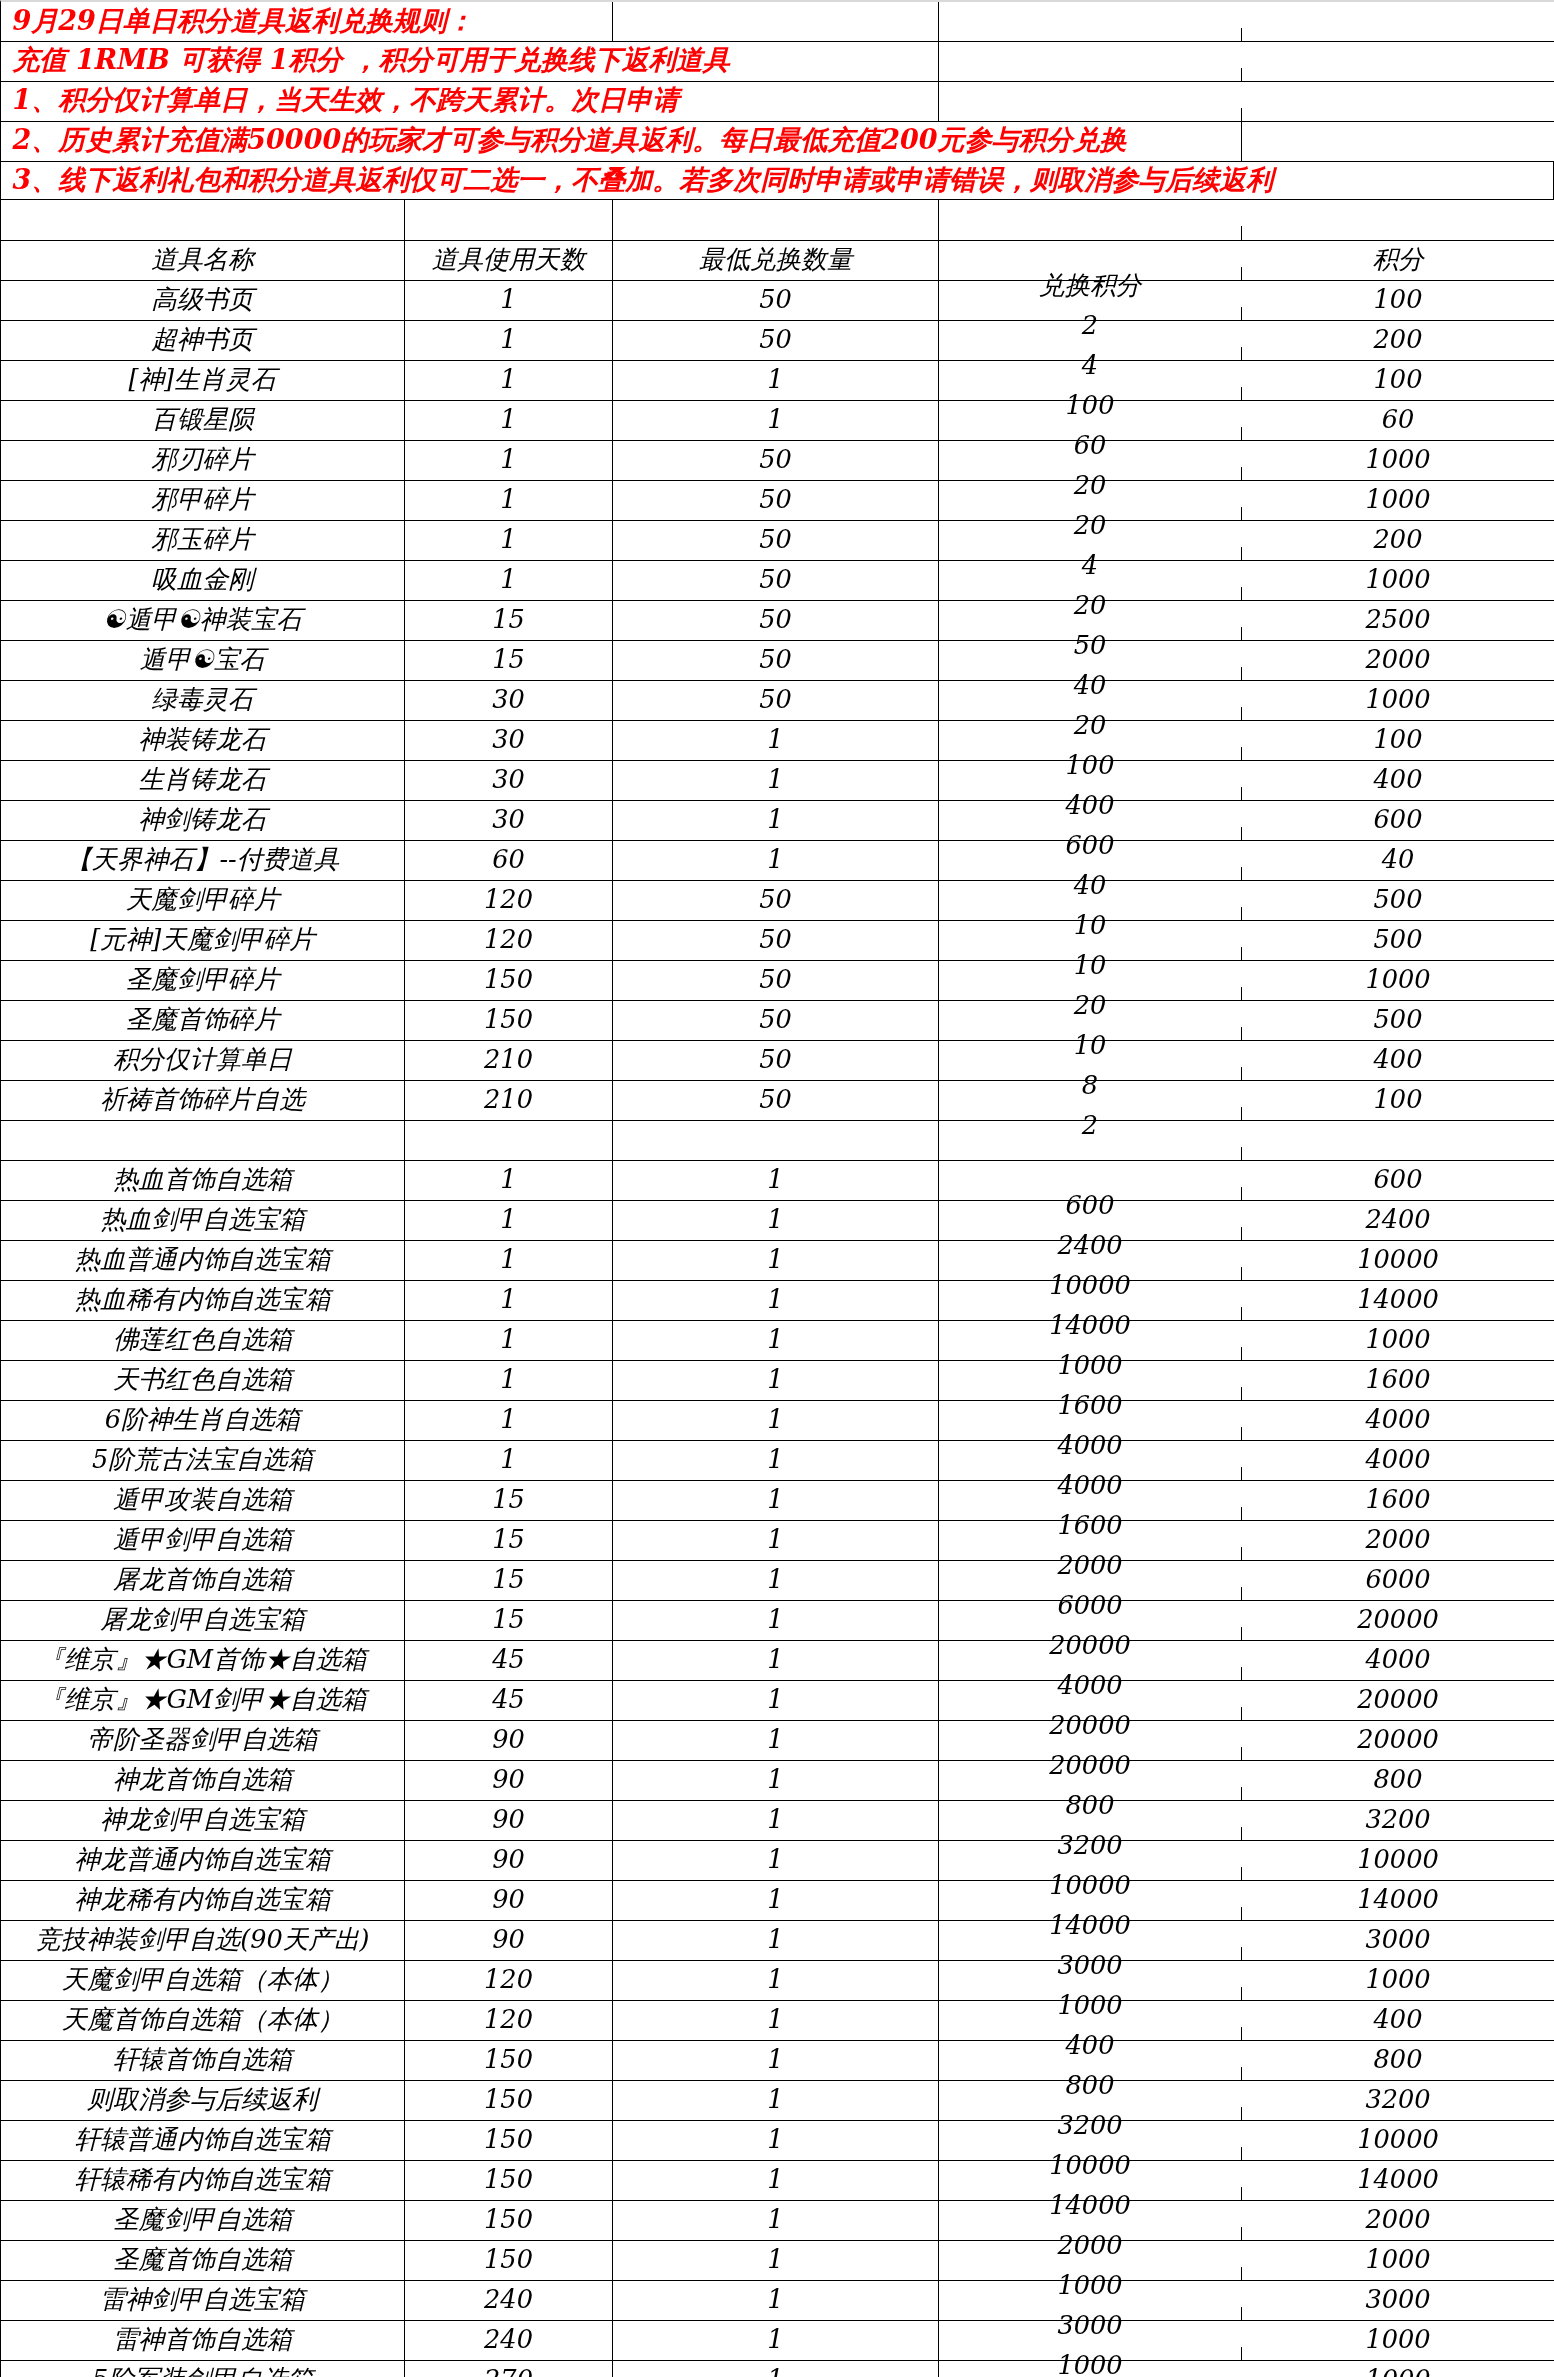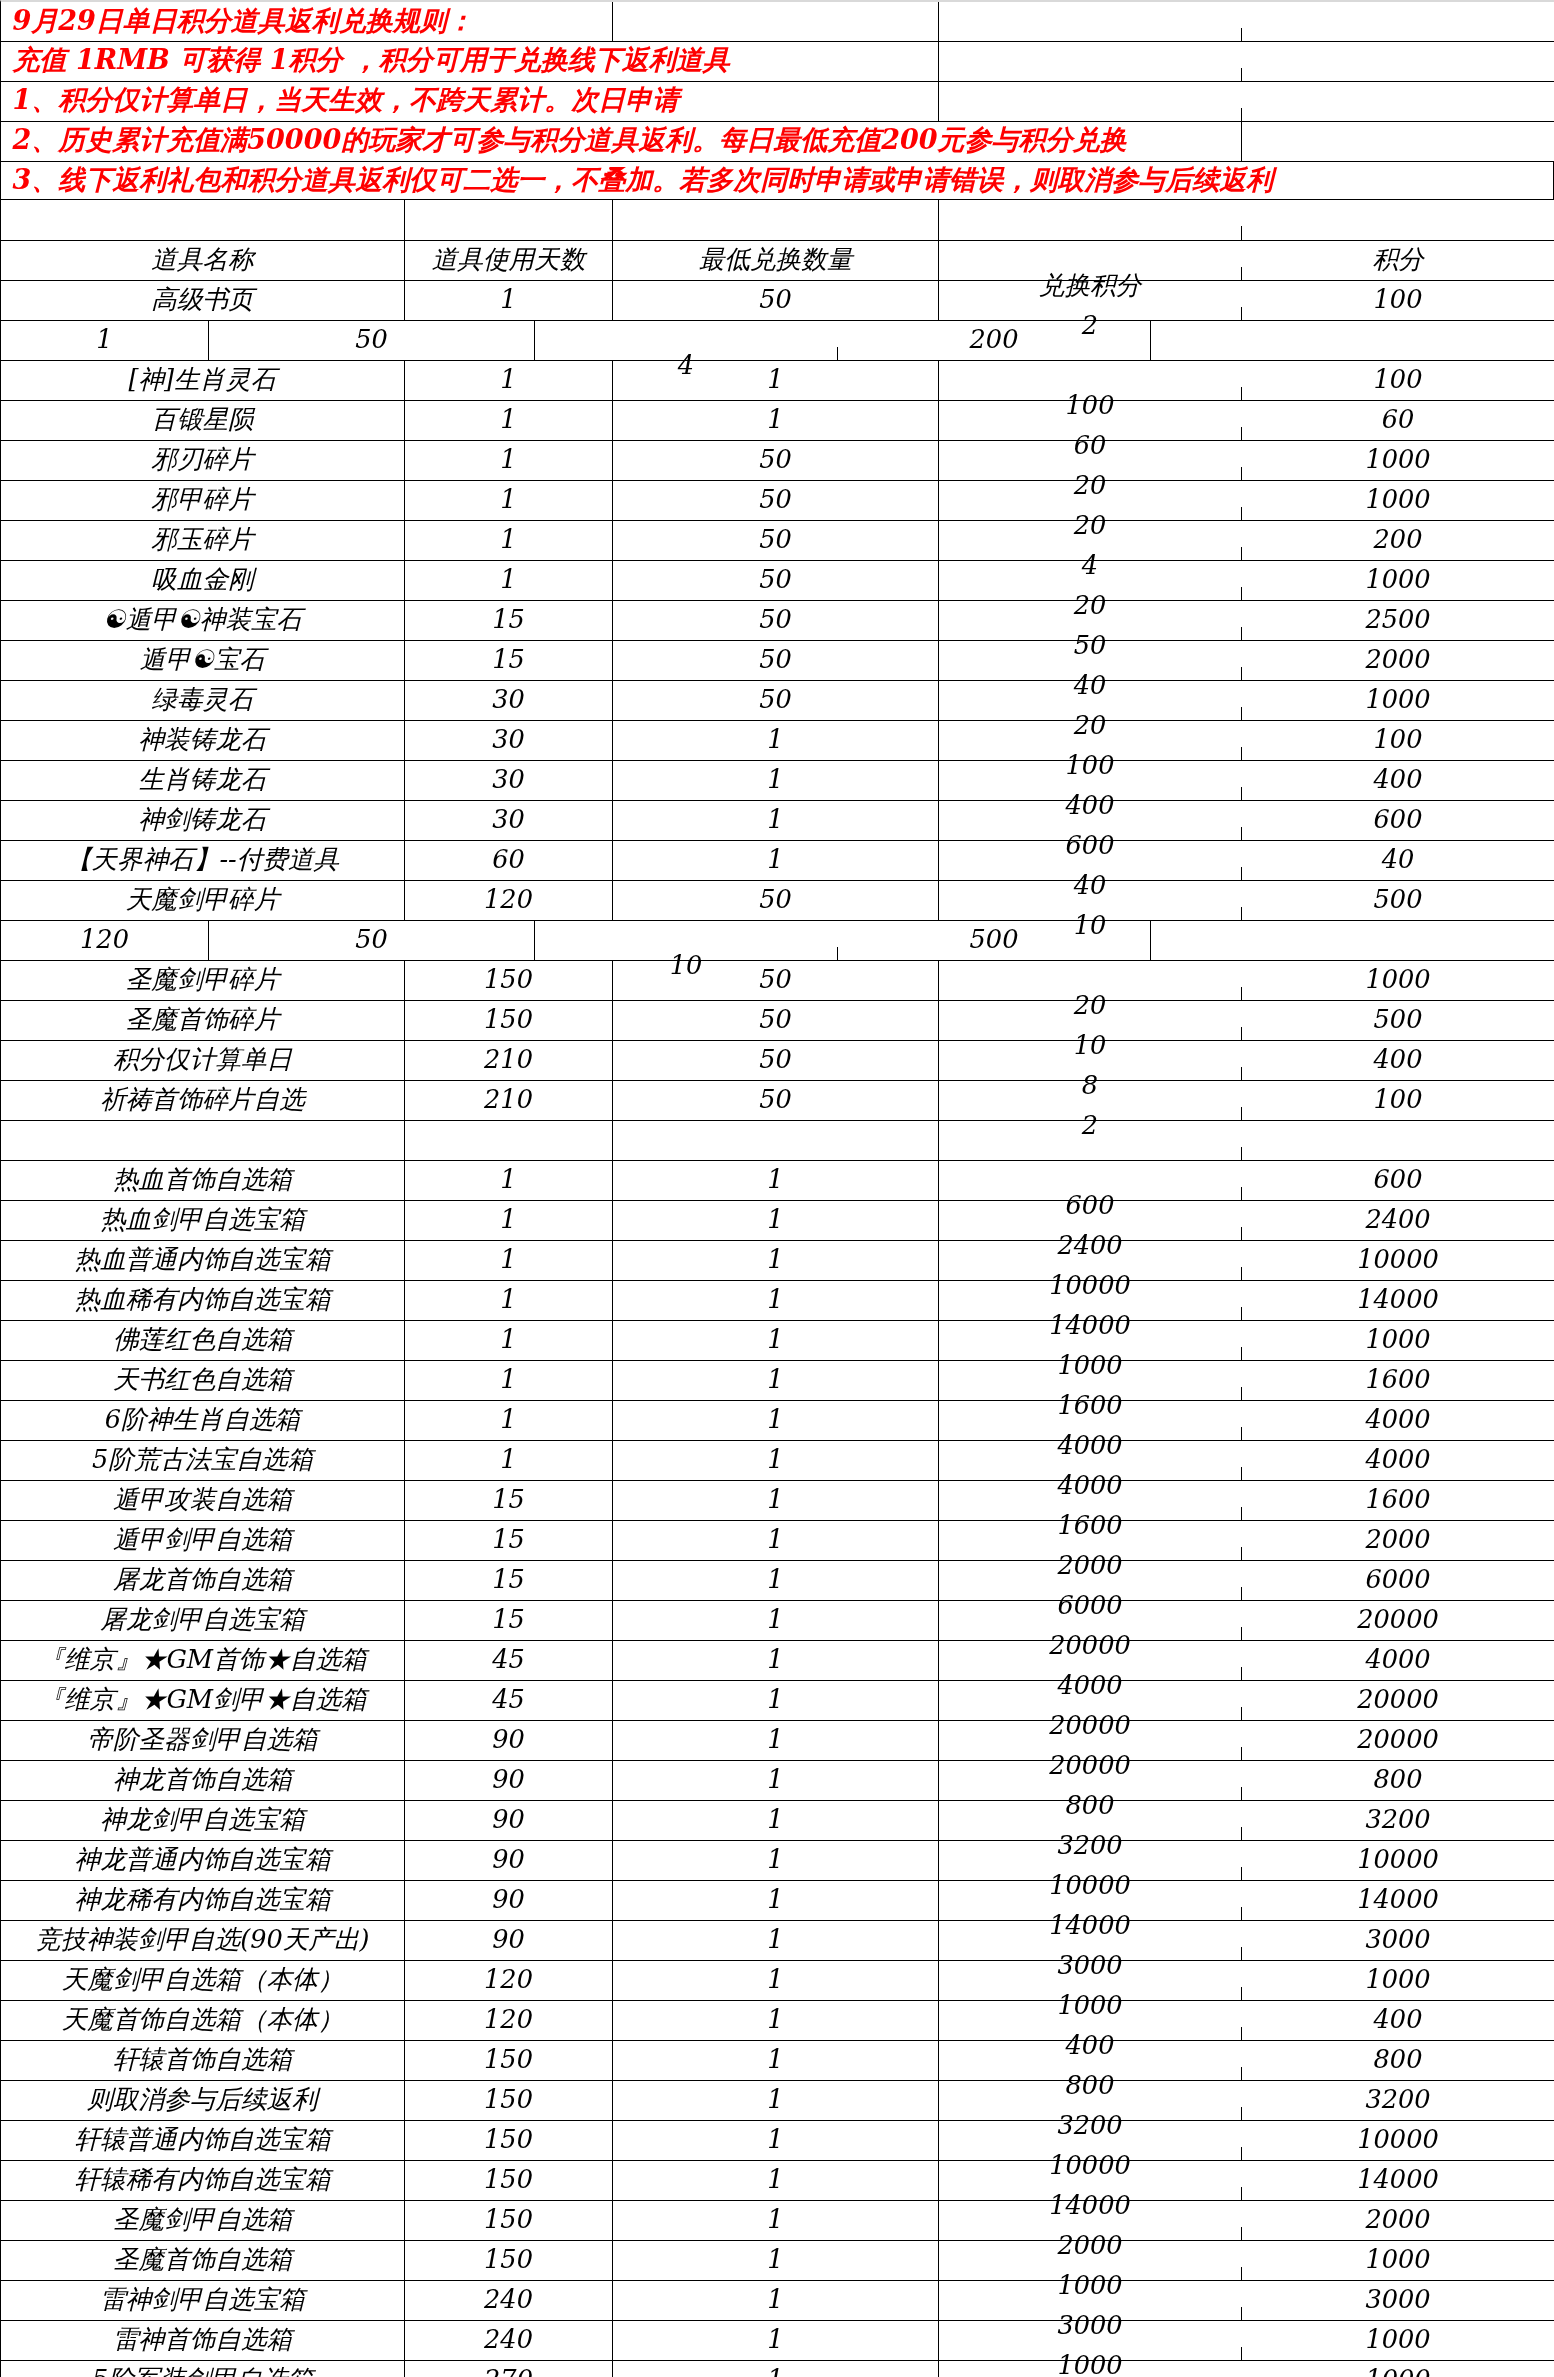--- a/index.html
+++ b/index.html
@@ -97,20 +97,21 @@
 
   <div id="table-body">
       <div class="row h48">
         <div class="cell data-cell w490">高级书页</div>
         <div class="cell data-cell w252">1</div>
         <div class="cell data-cell w395">50</div>
         <div class="cell data-cell w367">2</div>
         <div class="cell data-cell w380">100</div>
       </div>
       <div class="row h48">
+        <div class="cell data-cell w490">超神书页</div>
         <div class="cell data-cell w252">1</div>
         <div class="cell data-cell w395">50</div>
         <div class="cell data-cell w367">4</div>
         <div class="cell data-cell w380">200</div>
       </div>
       <div class="row h48">
         <div class="cell data-cell w490">[神]生肖灵石</div>
         <div class="cell data-cell w252">1</div>
         <div class="cell data-cell w395">1</div>
         <div class="cell data-cell w367">100</div>
@@ -201,20 +202,21 @@
         <div class="cell data-cell w380">40</div>
       </div>
       <div class="row h48">
         <div class="cell data-cell w490">天魔剑甲碎片</div>
         <div class="cell data-cell w252">120</div>
         <div class="cell data-cell w395">50</div>
         <div class="cell data-cell w367">10</div>
         <div class="cell data-cell w380">500</div>
       </div>
       <div class="row h48">
+        <div class="cell data-cell w490">[元神]天魔剑甲碎片</div>
         <div class="cell data-cell w252">120</div>
         <div class="cell data-cell w395">50</div>
         <div class="cell data-cell w367">10</div>
         <div class="cell data-cell w380">500</div>
       </div>
       <div class="row h48">
         <div class="cell data-cell w490">圣魔剑甲碎片</div>
         <div class="cell data-cell w252">150</div>
         <div class="cell data-cell w395">50</div>
         <div class="cell data-cell w367">20</div>

